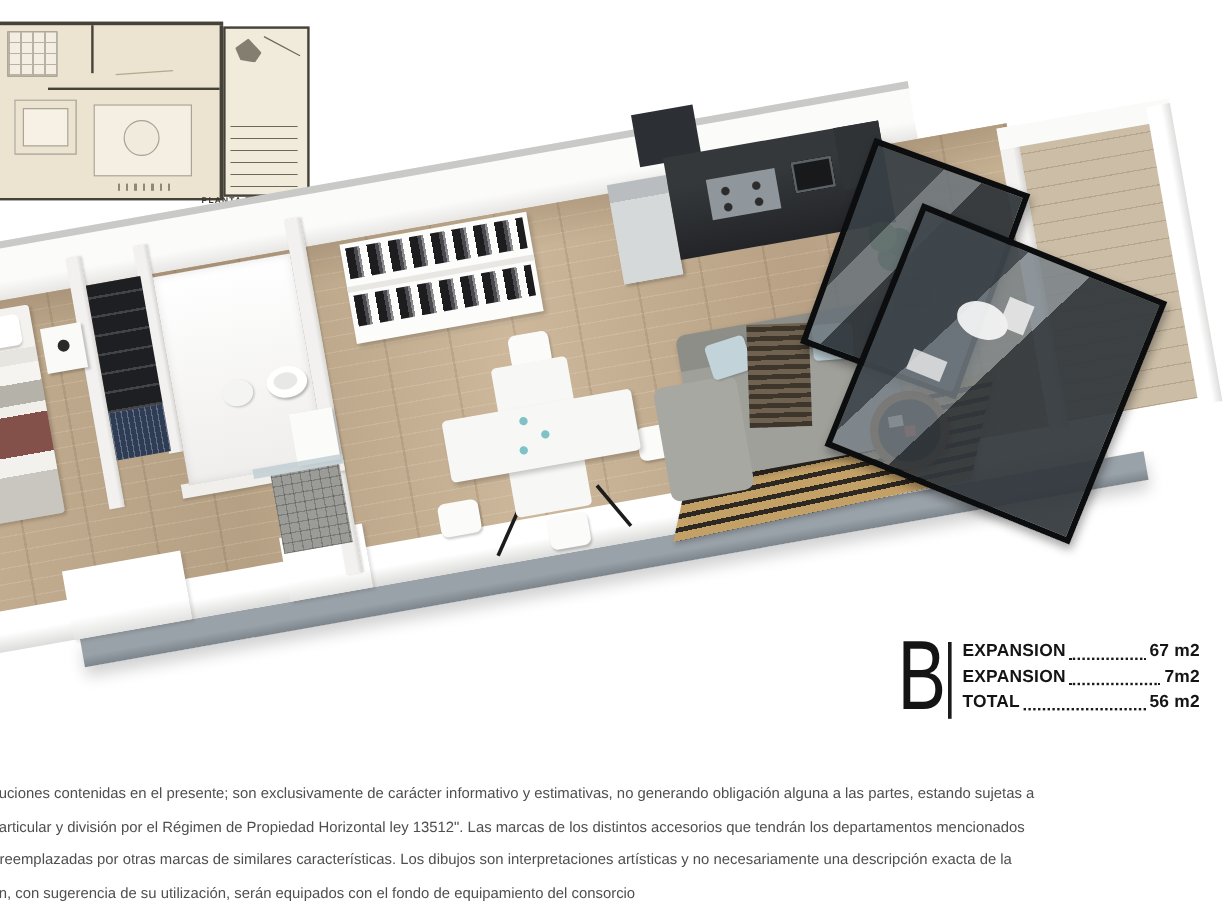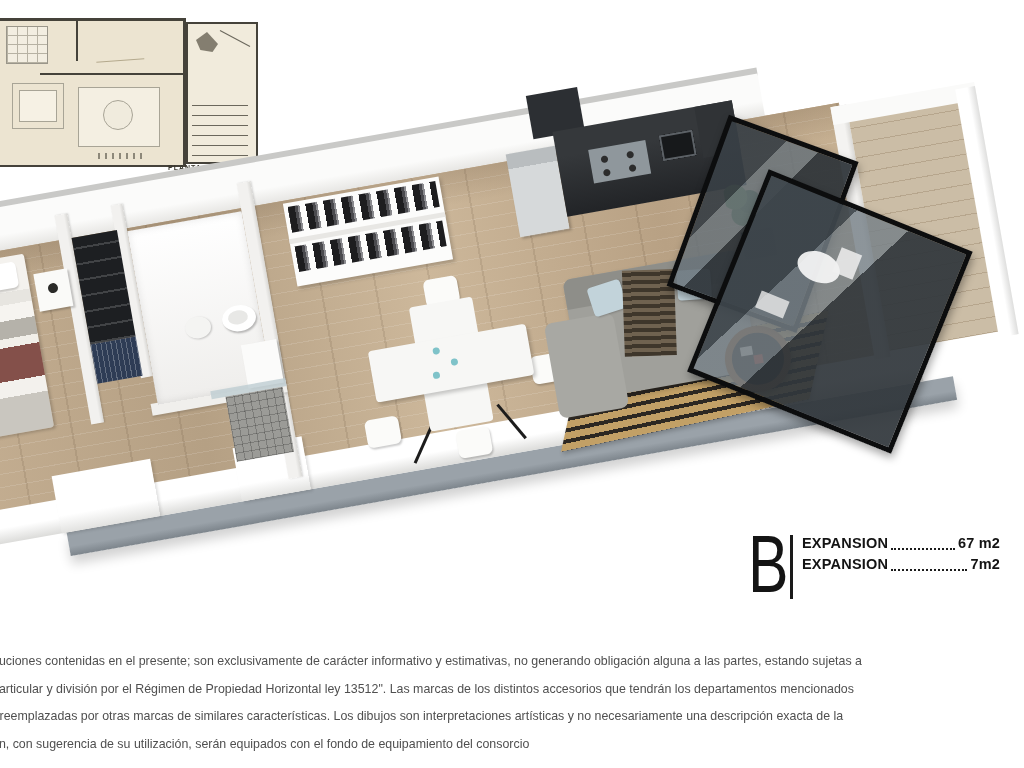--- a/index.html
+++ b/index.html
@@ -270,20 +270,25 @@
     <div class="unit-row">
       <span>EXPANSION</span>
       <span class="leader"></span>
       <span class="uvalue">67 m2</span>
     </div>
     <div class="unit-row">
       <span>EXPANSION</span>
       <span class="leader"></span>
       <span class="uvalue">7m2</span>
     </div>
+    <div class="unit-row">
+      <span>TOTAL</span>
+      <span class="leader"></span>
+      <span class="uvalue">56 m2</span>
+    </div>
   </div>
 </div>
 
 <div class="a disclaimer">
   <p>buciones contenidas en el presente; son exclusivamente de carácter informativo y estimativas, no generando obligación alguna a las partes, estando sujetas a</p>
   <p>particular y división por el Régimen de Propiedad Horizontal ley 13512". Las marcas de los distintos accesorios que tendrán los departamentos mencionados</p>
   <p>r reemplazadas por otras marcas de similares características. Los dibujos son interpretaciones artísticas y no necesariamente una descripción exacta de la</p>
   <p>ón, con sugerencia de su utilización, serán equipados con el fondo de equipamiento del consorcio</p>
 </div>
 

